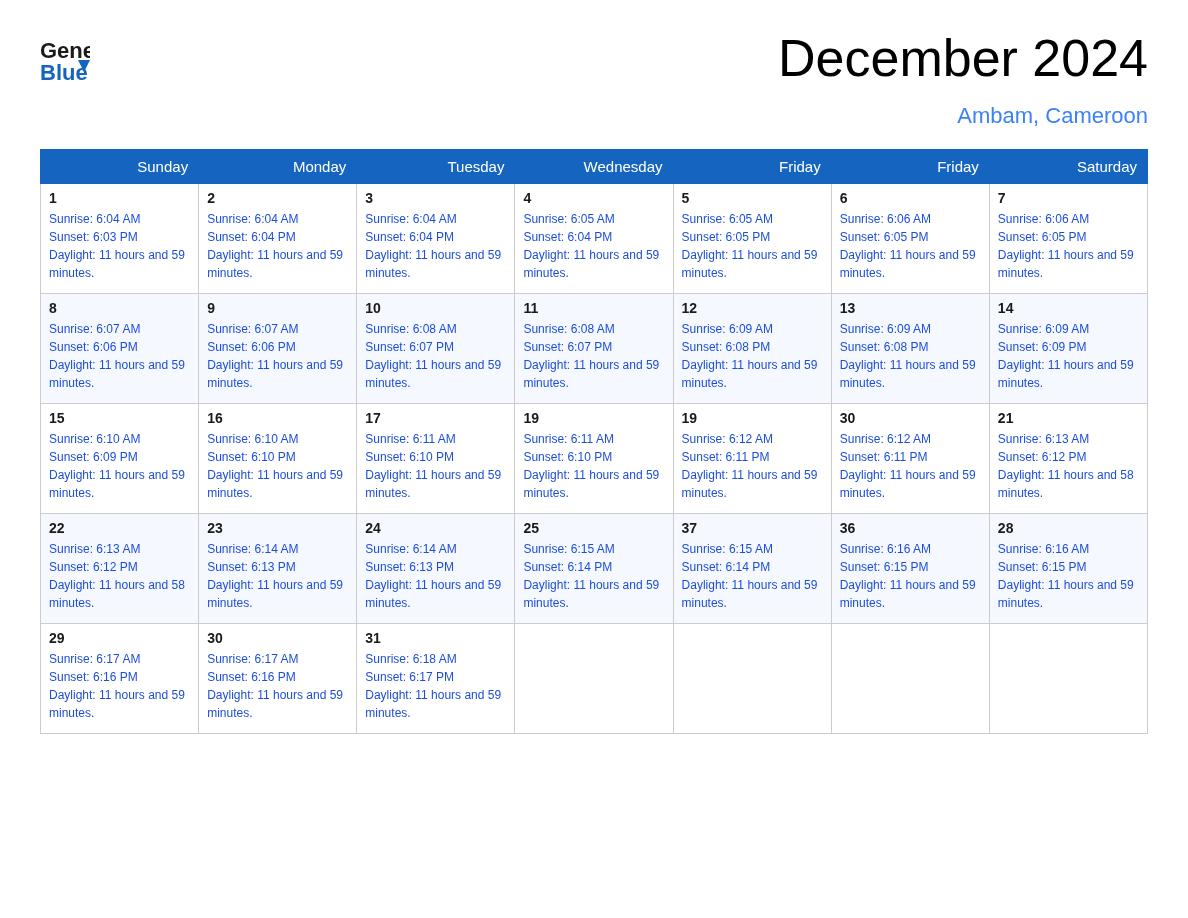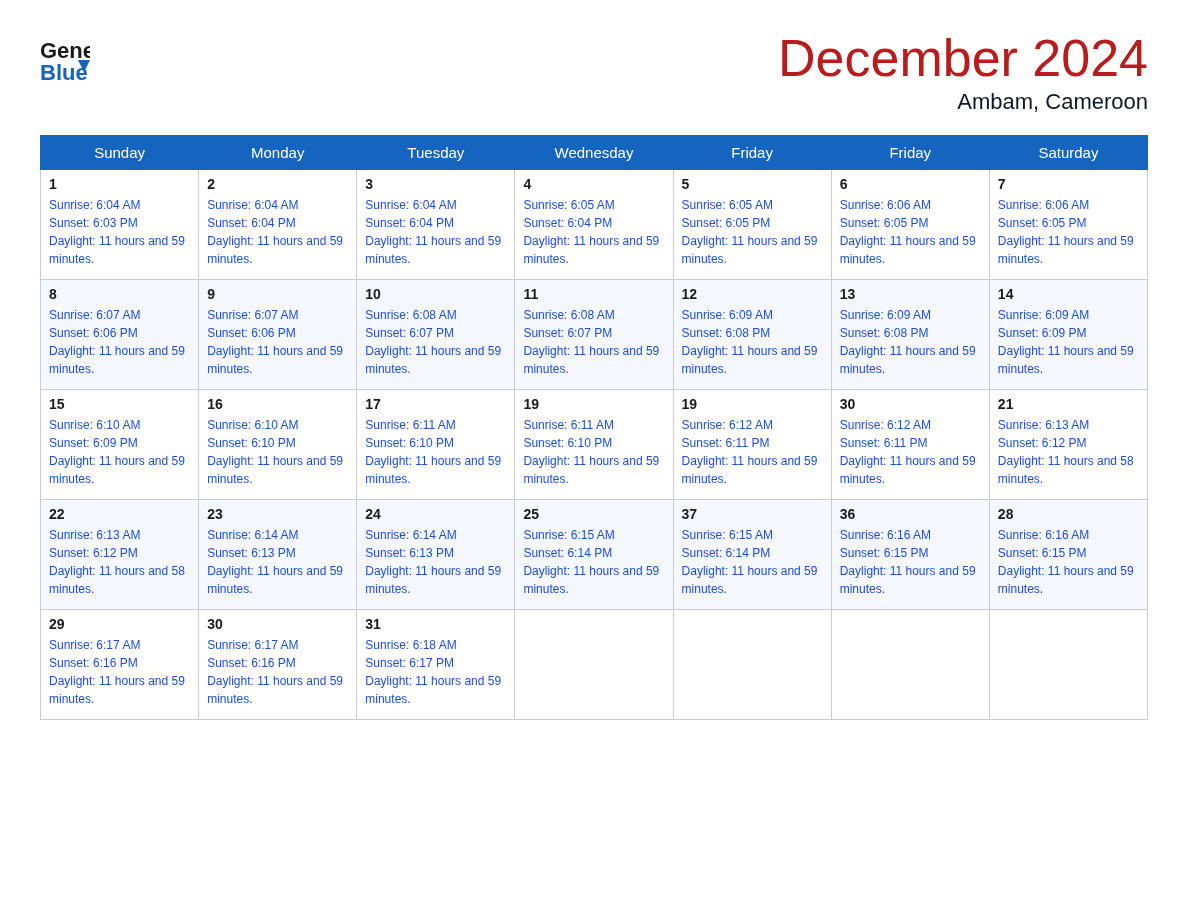--- a/index.html
+++ b/index.html
@@ -20,38 +20,38 @@
       display: flex;
       flex-direction: column;
       align-items: flex-start;
     }
     .title-section {
       text-align: right;
     }
     .month-title {
       font-size: 52px;
       font-weight: 300;
-      color: #b91c1c;
+      color: #000000;
       line-height: 1.1;
     }
     .location {
       font-size: 22px;
-      color: #0f172a;
-      margin-top: 2px;
+      color: #3b82f6;
+      margin-top: 16px;
     }
     table {
       width: 100%;
       border-collapse: collapse;
       table-layout: fixed;
     }
     thead th {
       background-color: #1565c0;
       color: #fff;
       padding: 8px 10px;
-      text-align: center;
+      text-align: right;
       font-size: 15px;
       font-weight: normal;
       border: 1px solid #1565c0;
     }
     tbody td {
       border: 1px solid #ccc;
       vertical-align: top;
       padding: 6px 8px;
       font-size: 12.5px;
       color: #333;

